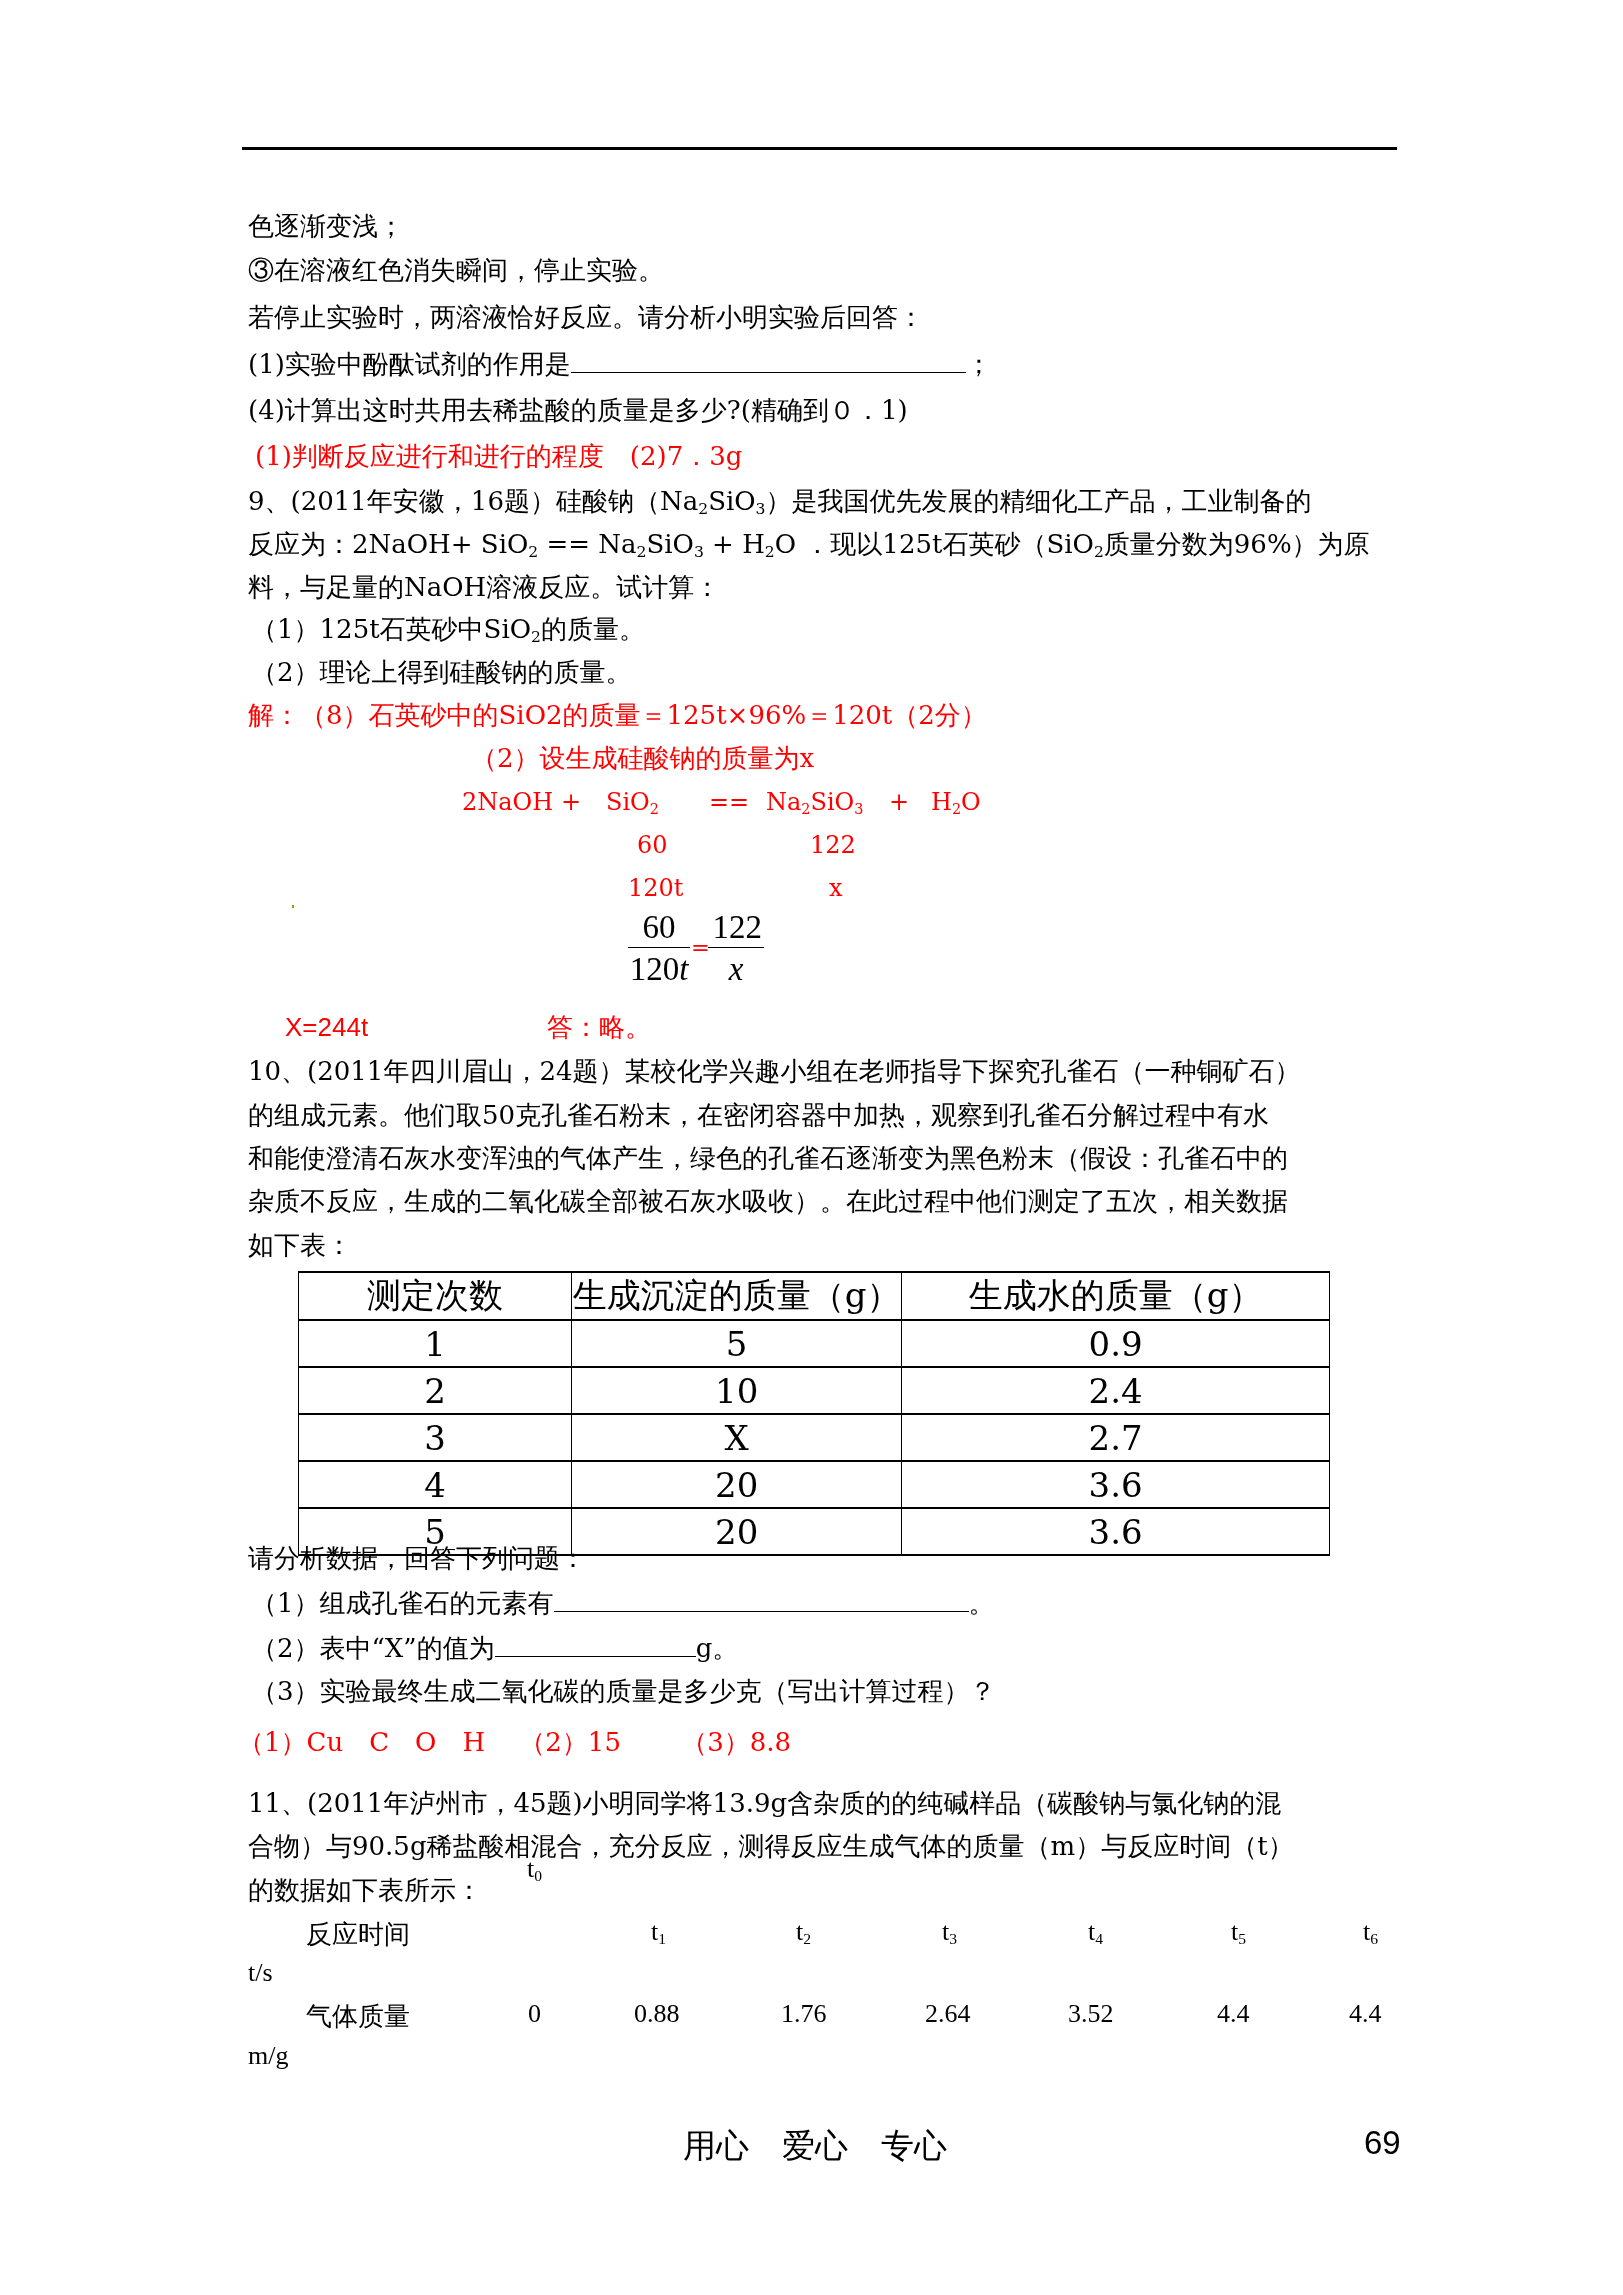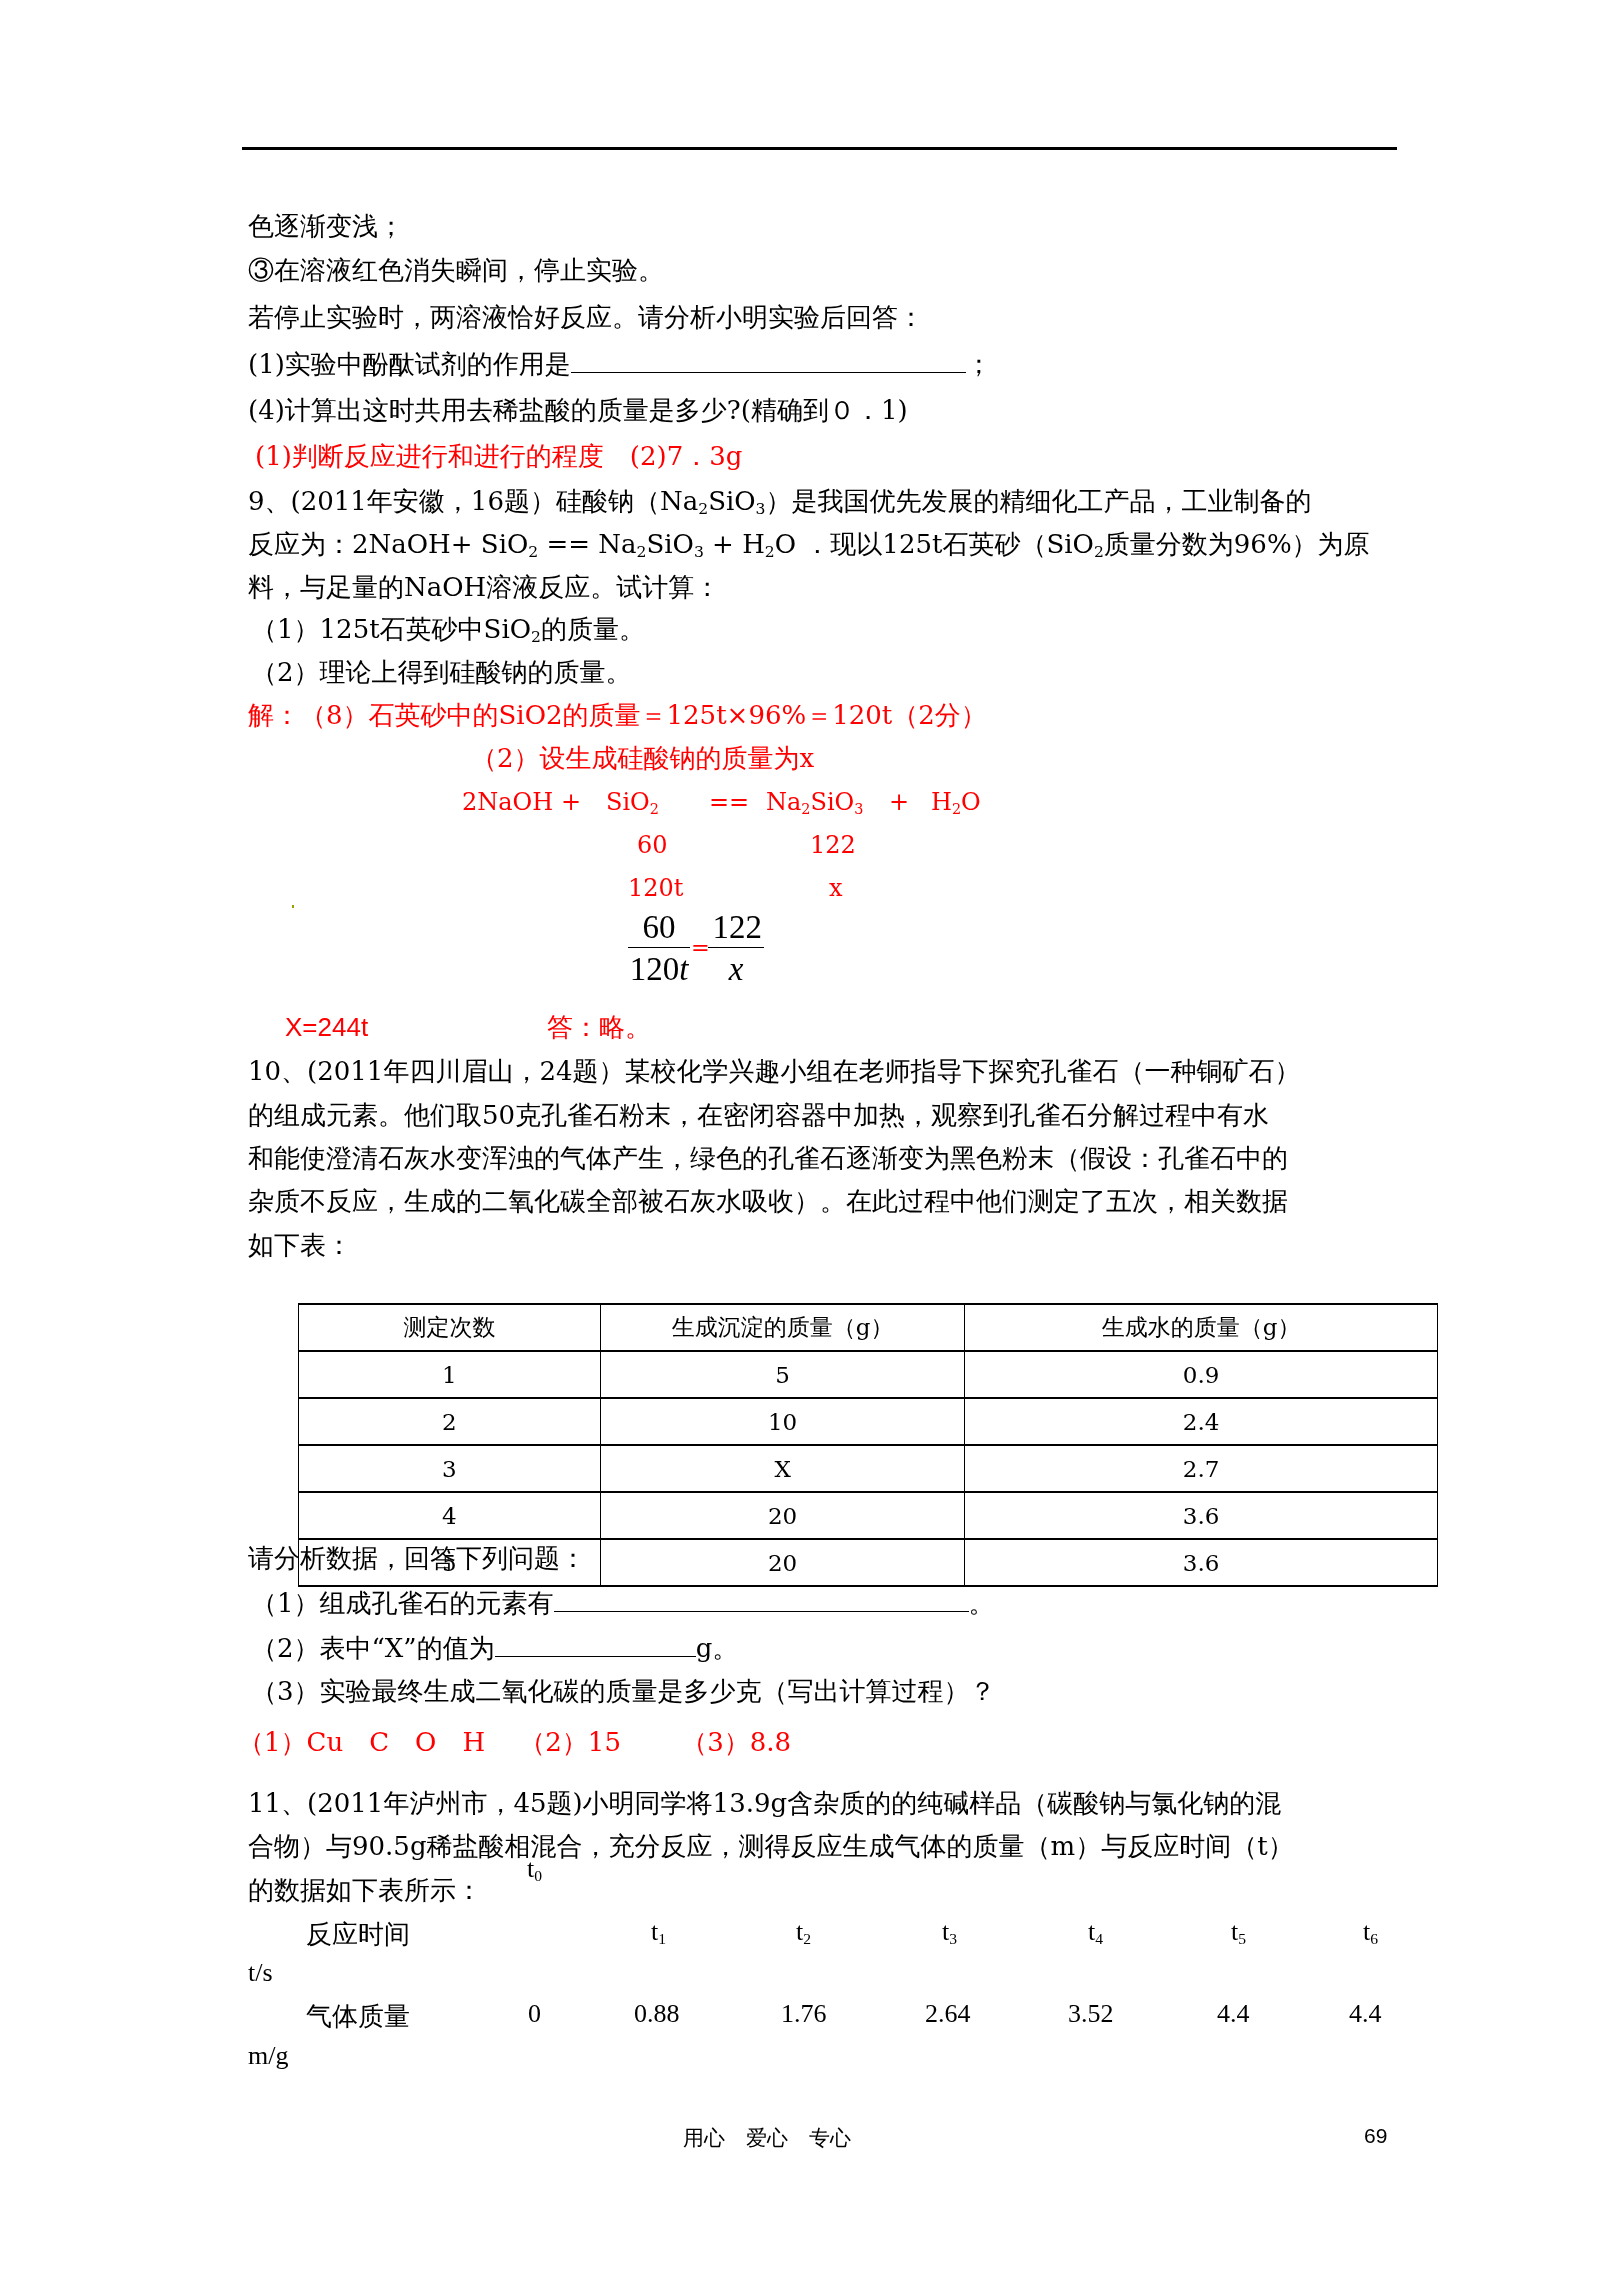--- a/index.html
+++ b/index.html
@@ -9,27 +9,27 @@
   .line { position:absolute; left:248px; font-size:26px; line-height:34px; white-space:nowrap; }
   .red { color:#ff0000; }
   .blank { display:inline-block; border-bottom:1.7px solid #000; vertical-align:baseline; height:0.6px; }
   sub { font-size:0.6em; vertical-align:-0.25em; }
   .eq { position:absolute; font-size:24px; line-height:34px; color:#ff0000; white-space:nowrap; }
   .frac { position:absolute; font-family:"Liberation Serif",serif; font-size:33px; color:#000; text-align:center; }
   .frac .num { display:block; padding:0 4.5px; border-bottom:1.7px solid #000; line-height:40px; }
   .frac .den { display:block; line-height:43px; font-style:normal; }
   .frac i { font-style:italic; }
   .frac-eq { position:absolute; color:#ff0000; font-size:22.4px; }
-  table.data { position:absolute; left:298px; top:1303px; width:1140px; border-collapse:collapse;
-               font-size:23px; }
+  table.data { position:absolute; left:298px; top:1271px; width:1032px; border-collapse:collapse;
+               font-size:34px; }
   table.data td, table.data th { border:0.6px solid #000; text-align:center; font-weight:normal; height:45px; padding:0; }
   table.data tr { border-top:2.2px solid #000; }
   table.data tr:last-child { border-bottom:2.2px solid #000; }
   .row11 { position:absolute; font-size:26px; font-family:"Liberation Serif",serif; white-space:nowrap; }
-  .footer { position:absolute; top:2124px; font-size:21px; }
+  .footer { position:absolute; top:2124px; font-size:33px; }
   .dot { position:absolute; left:292px; top:905px; width:2.2px; height:3.4px; background:#9aa000; }
 </style>
 </head>
 <body>
 
 <div class="hr-top"></div>
 
 <div class="line" style="top:209px">色逐渐变浅；</div>
 <div class="line" style="top:253px">③在溶液红色消失瞬间，停止实验。</div>
 <div class="line" style="top:300px">若停止实验时，两溶液恰好反应。请分析小明实验后回答：</div>

